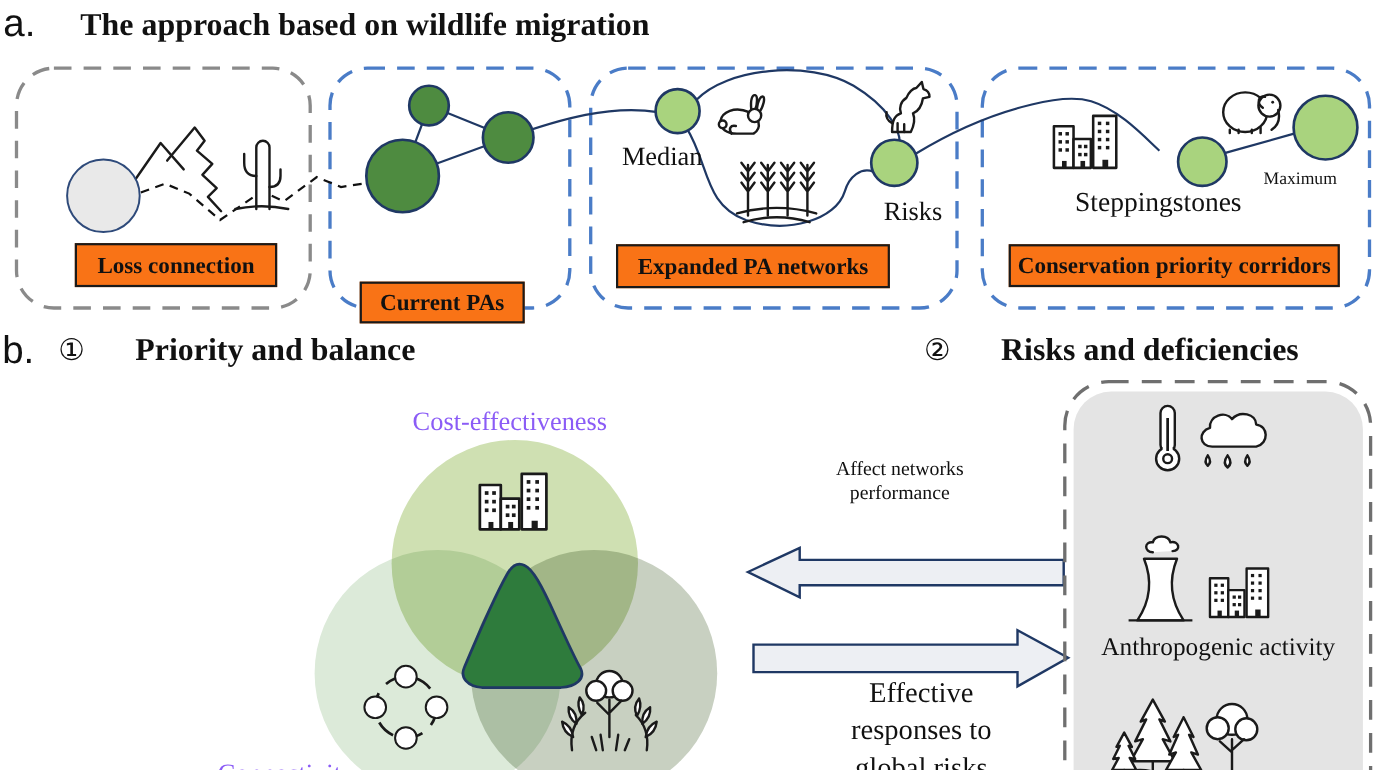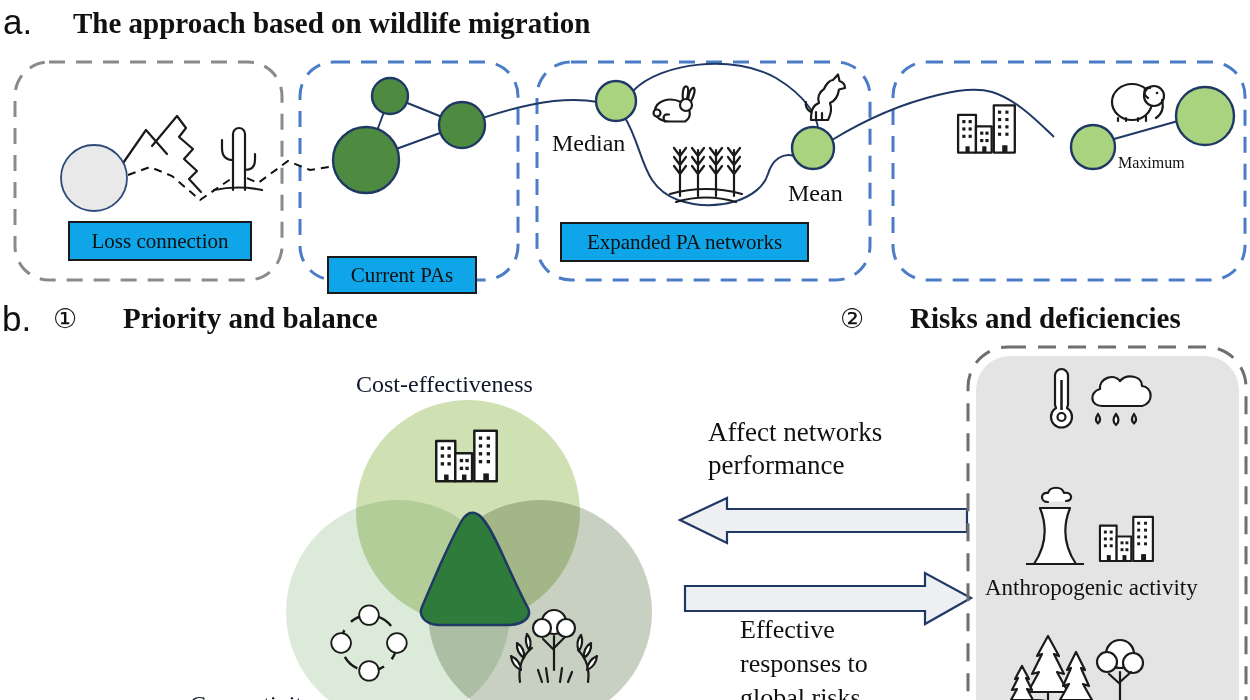--- a/index.html
+++ b/index.html
@@ -1,27 +1,27 @@
 <!DOCTYPE html>
 <html><head>
 <meta charset="utf-8">
 <style>
   html,body{margin:0;padding:0;background:#fff;}
   #canvas{position:relative;width:1250px;height:700px;background:#fff;overflow:hidden;
           font-family:"Liberation Serif",serif;color:#111;}
   .txt{position:absolute;z-index:3;}
   .pre{white-space:pre-line;}
-  .ctr{}
+  .ctr{text-align:center;}
   .idx{font-family:"Liberation Sans",sans-serif;font-size:35px;line-height:1;}
   .sec-title{font-family:"Liberation Serif",serif;font-weight:bold;font-size:29px;line-height:1.1;margin-left:29px;}
   .circled{font-family:"DejaVu Sans",sans-serif;font-size:27px;line-height:1.2;}
-  .stage-label{position:absolute;z-index:3;background:#0ea5e9;border:2px solid #1a1a1a;
-               display:flex;align-items:center;justify-content:center;font-size:21px;}
+  .stage-label{position:absolute;z-index:3;background:#f97316;border:2px solid #1a1a1a;
+               display:flex;align-items:center;justify-content:center;font-size:21px;font-weight:bold;}
   .node-label{font-size:24px;}
-  .green-label{color:#0f172a;font-size:24px;}
+  .green-label{color:#8b5cf6;font-size:24px;}
   .venn-layer{position:absolute;inset:0;z-index:1;isolation:isolate;}
   .venn-circle{position:absolute;width:224px;height:224px;border-radius:50%;mix-blend-mode:multiply;}
   svg.art{position:absolute;left:0;top:0;z-index:2;pointer-events:none;}
   .ol{fill:#fff;stroke:#1a1a1a;stroke-width:2.2;stroke-linejoin:round;stroke-linecap:round;}
   .ln{fill:none;stroke:#1a1a1a;stroke-width:2.2;stroke-linejoin:round;stroke-linecap:round;}
   .navy{fill:none;stroke:#1f3864;stroke-width:2;}
   .w{fill:#1a1a1a;}
 </style>
 </head>
 <body>
@@ -208,36 +208,38 @@
       <path class="ln" d="M2,78 Q28,62 56,78 M58,80 Q96,66 146,76"></path>
     </g>
   </svg>
 
   <div class="txt idx" style="left:3px;top:4px;">a.</div>
   <div class="txt sec-title" style="left:44px;top:8px;">The approach based on wildlife migration</div>
 
   <div class="stage-label" style="left:68px;top:221px;width:180px;height:36px;">Loss connection</div>
   <div class="stage-label" style="left:327px;top:238px;width:146px;height:34px;margin-top:18px;">Current PAs</div>
   <div class="stage-label" style="left:560px;top:222px;width:245px;height:36px;">Expanded PA networks</div>
+  <div class="stage-label" style="left:917px;top:222px;width:297px;height:35px;">Conservation priority corridors</div>
 
   <div class="txt node-label ctr" style="left:552px;top:130px;width:100px;">Median</div>
-  <div class="txt node-label ctr" style="left:788px;top:180px;width:84px;">Mean</div>
+  <div class="txt node-label ctr" style="left:788px;top:180px;width:84px;">Risks</div>
+  <div class="txt ctr" style="left:958px;top:171px;width:190px;font-size:25px;">Steppingstones</div>
   <div class="txt ctr" style="left:1118px;top:154px;width:128px;font-size:16px;">Maximum</div>
 
   <div class="txt idx" style="left:2px;top:301px;">b.</div>
   <div class="txt circled" style="left:53px;top:303px;">①</div>
   <div class="txt sec-title" style="left:94px;top:303px;">Priority and balance</div>
   <div class="txt circled" style="left:840px;top:303px;">②</div>
   <div class="txt sec-title" style="left:881px;top:303px;">Risks and deficiencies</div>
 
 
   <div class="txt green-label ctr" style="left:356px;top:371px;width:215px;">Cost-effectiveness</div>
   <div class="txt green-label ctr" style="left:190px;top:691px;width:140px;">Connectivity</div>
 
-  <div class="txt pre ctr" style="left:708px;top:416px;width:220px;font-size:27px;line-height:1.22;">Affect networks
+  <div class="txt pre ctr" style="left:708px;top:416px;width:220px;font-size:18px;line-height:1.22;">Affect networks
 performance</div>
   <div class="txt pre ctr" style="left:740px;top:613px;width:195px;font-size:26px;line-height:1.3;">Effective
 responses to
 global risks</div>
 
   <div class="txt ctr" style="left:985px;top:575px;width:245px;font-size:23px;">Anthropogenic activity</div>
 
 </div>
 
 </body></html>

